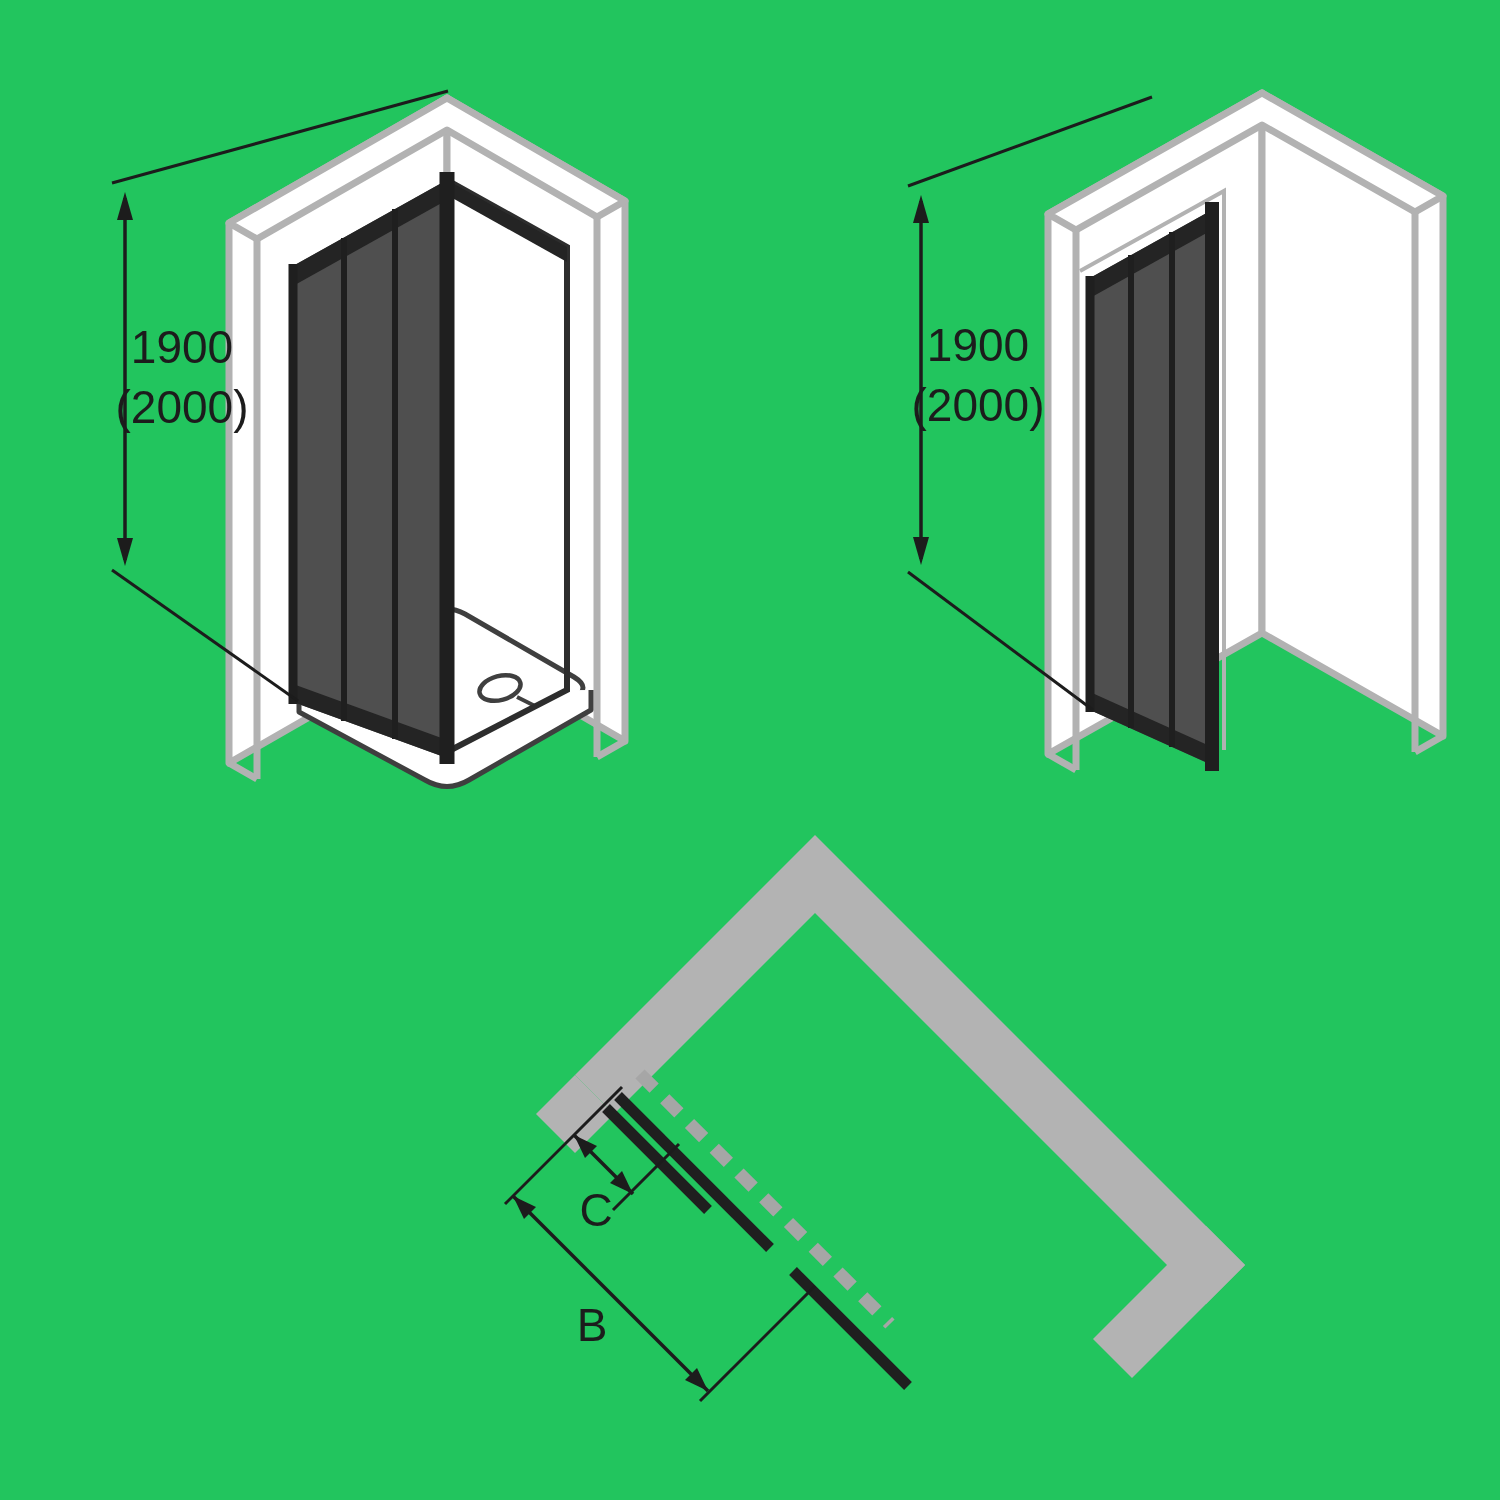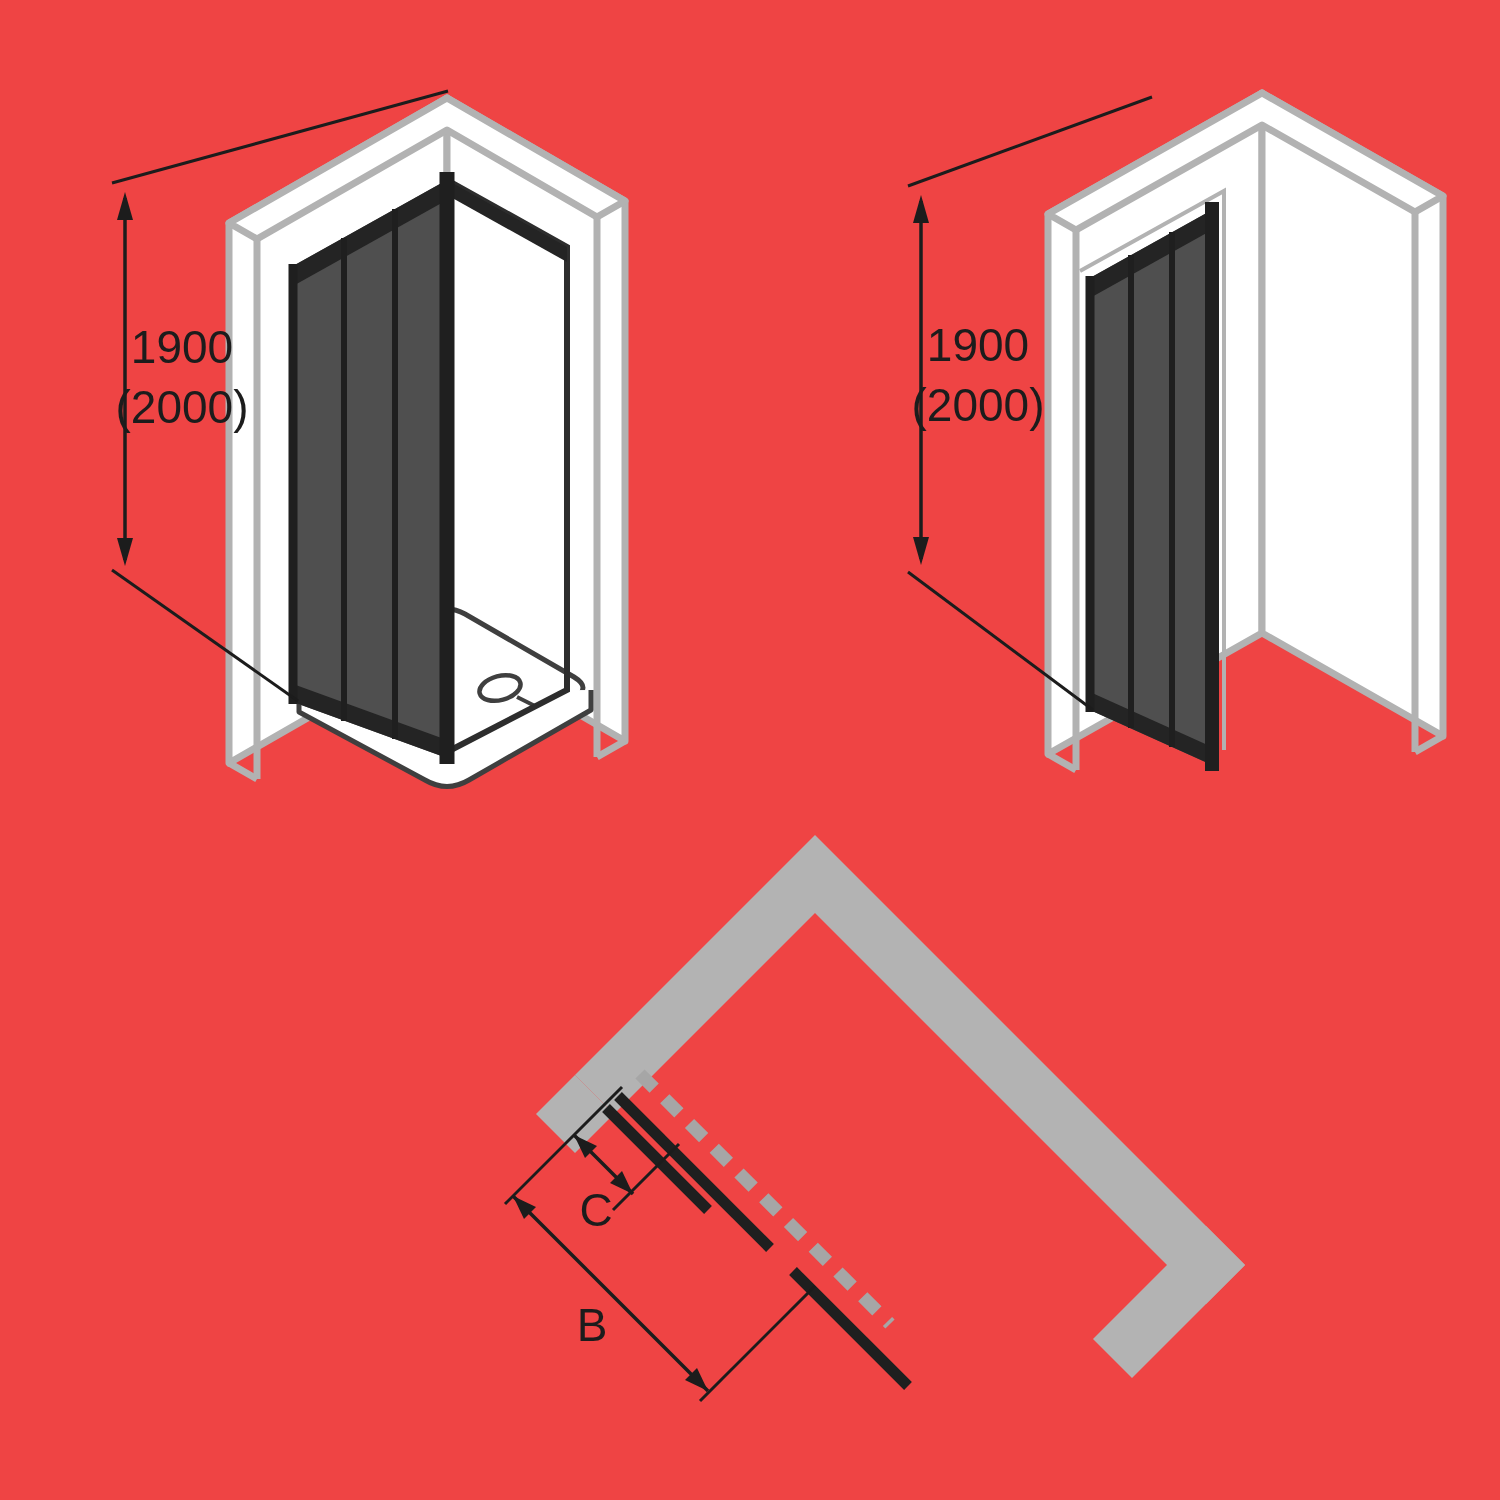--- a/index.html
+++ b/index.html
@@ -1,19 +1,19 @@
 <!DOCTYPE html>
 <html><head>
 <meta charset="utf-8">
 <style>
   html,body{margin:0;padding:0;background:#ffffff;}
   .canvas{
     position:relative;
     width:1500px;height:1500px;
-    background:#ef4444;
+    background:#22c55e;
     font-family:"Liberation Sans","DejaVu Sans",sans-serif;
     overflow:hidden;
   }
   svg{display:block;}
   .dim-text{
     font-family:"Liberation Sans","DejaVu Sans",sans-serif;
     font-size:46px;
     fill:#1c1c1c;
   }
   .wall-stroke{stroke:#b2b2b2;stroke-width:7;fill:#ffffff;stroke-linejoin:round;stroke-linecap:butt;}

